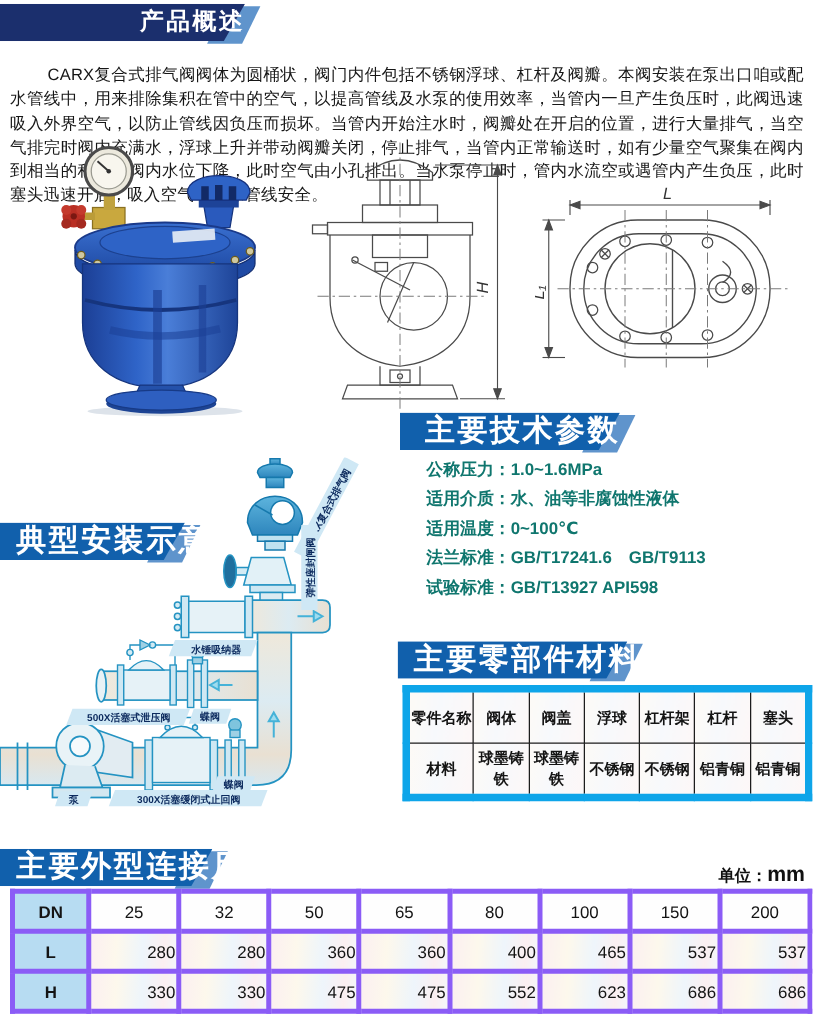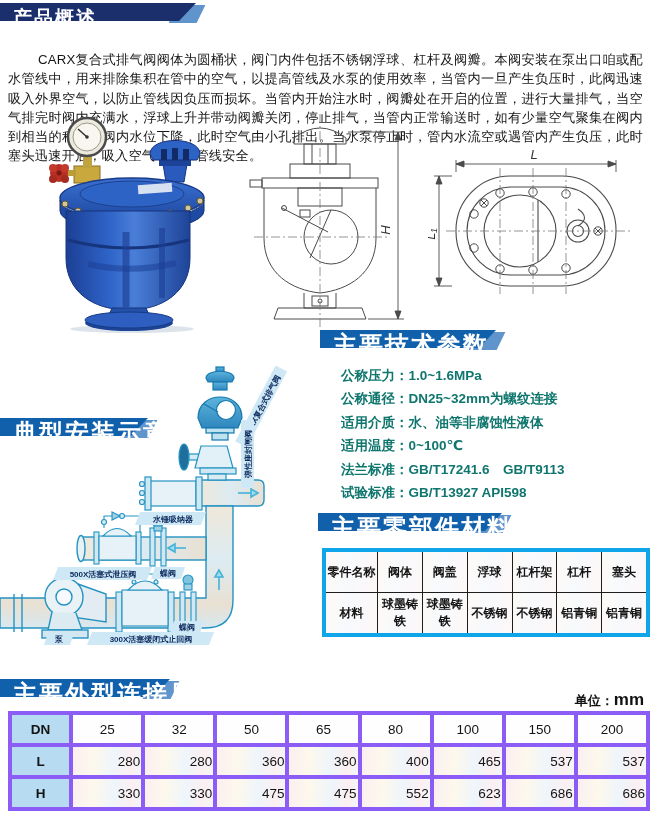--- a/index.html
+++ b/index.html
@@ -2,21 +2,21 @@
 <html><head>
 <meta charset="utf-8">
 <style>
   html,body{margin:0;padding:0;}
   body{
     width:650px;height:822px;background:#ffffff;position:relative;overflow:hidden;
     font-family:"Liberation Sans","DejaVu Sans",sans-serif;color:#111;
   }
   .abs{position:absolute;}
   
-  .badge{position:absolute;height:18px;}
+  .badge{position:absolute;height:30px;text-align:right;}
   .badge .accent{position:absolute;top:2px;right:-5px;width:28px;height:100%;
     background:#5f94cc;transform:skewX(-26deg);}
   .badge .bg{position:absolute;inset:0;
     clip-path:polygon(0 0,100% 0,calc(100% - 17px) 100%,0 100%);}
   .badge.dark .bg{background:#1b2f6d;}
   .badge.blue .bg{background:#1160ac;}
   .badge .label{position:relative;display:block;color:#fff;font-weight:bold;
     font-size:24px;line-height:30px;padding-left:13px;letter-spacing:2px;white-space:nowrap;}
   .badge.dark .label{font-size:19px;}
   
@@ -25,21 +25,21 @@
   
   .params{left:341px;top:364px;width:302px;font-size:13.5px;line-height:23.4px;
     color:#0f766e;font-weight:700;}
   .params div{white-space:nowrap;}
   .params div.cont{padding-left:68px;}
   
   .unit{right:6px;top:690px;font-size:13px;font-weight:bold;color:#111;}
   .unit .mm{font-size:17px;font-weight:bold;}
   
   table{border-collapse:collapse;}
-  .materials{left:280px;top:548px;border:4px solid #0ea5e9;margin-left:42px;}
+  .materials{left:280px;top:548px;border:6px solid #0ea5e9;margin-left:42px;}
   .materials td{border:1px solid #1d1d1d;text-align:center;vertical-align:middle;
     font-size:12px;font-weight:bold;color:#141414;height:38px;
     background:linear-gradient(100deg,#fdfaf6 0%,#f7f9fc 45%,#fdf7f7 100%);}
   .materials td:first-child{width:58px;}
   .materials td{width:49px;}
   .dims{left:8px;top:711px;border:2px solid #1d1d1d;}
   .dims th,.dims td{border:4px solid #8b5cf6;text-align:center;vertical-align:middle;
     font-size:13.5px;color:#141414;height:26px;}
   .dims th{width:60px;background:#b7dcf2;font-weight:bold;}
   .dims td{width:72px;font-weight:500;background:#fefefe;}
@@ -217,21 +217,20 @@
   <text class="dim-label" x="7" y="88" transform="rotate(-90 7 88)" text-anchor="middle">L₁</text>
 </svg>
 
 <div class="badge blue" style="left:320px;top:330px;width:176px">
   <span class="accent"></span>
   <span class="bg"></span>
   <span class="label">主要技术参数</span>
 </div>
 <div class="abs params">
   <div>公称压力：1.0~1.6MPa</div>
-  <div>公称通径：DN25~32mm为螺纹连接</div>
   <div>适用介质：水、油等非腐蚀性液体</div>
   <div>适用温度：0~100℃</div>
   <div>法兰标准：GB/T17241.6　GB/T9113</div>
   <div>试验标准：GB/T13927 API598</div>
 </div>
 
 <div class="badge blue" style="left:0;top:418px;width:148px">
   <span class="accent"></span>
   <span class="bg"></span>
   <span class="label">典型安装示意图</span>

